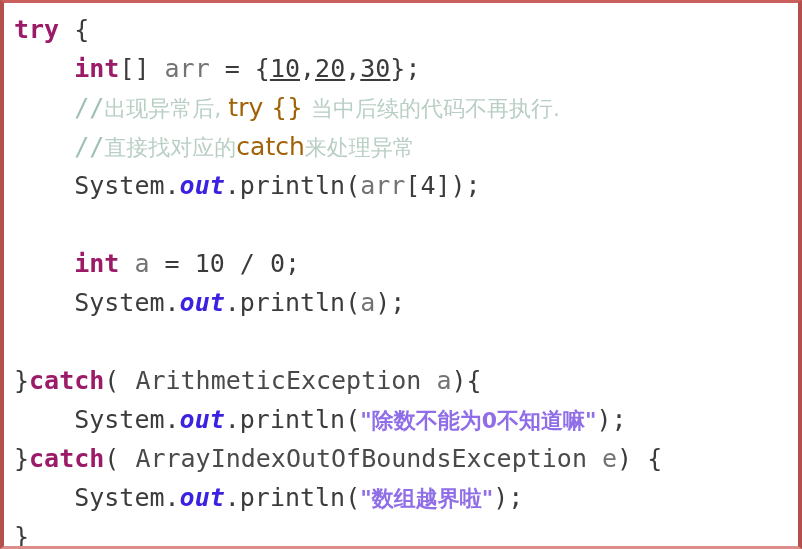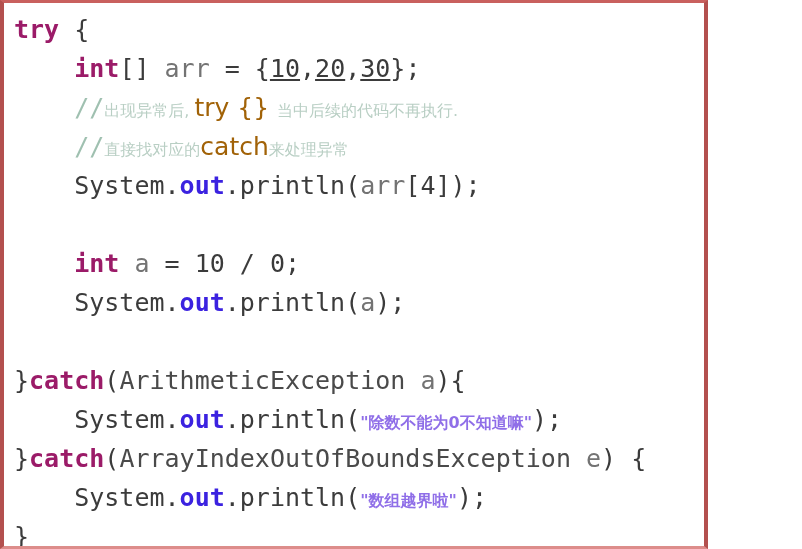--- a/index.html
+++ b/index.html
@@ -9,21 +9,21 @@
   }
   body {
     width: 802px;
     height: 549px;
     font-family: "DejaVu Sans Mono", monospace;
   }
 
   #code-card {
     position: relative;
     box-sizing: border-box;
-    width: 708px;
+    width: 802px;
     height: 549px;
     background: #ffffff;
     border-left: 4px solid #b3504e;
     border-right: 4px solid #b3504e;
     border-top: 3px solid #c9605e;
     border-bottom: 3px solid #dd8d8b;
     overflow: hidden;
   }
 
   #code-block {
@@ -44,26 +44,26 @@
 
   .ln { display: block; height: 39px; }
   .ln.blank { height: 39px; }
 
   
   .kw      { color: #9b1b68; font-weight: bold; }        
   .plain   { color: #3b3b3b; }                            
   .ident   { color: #737373; }                            
   .num     { color: #3b3b3b; text-decoration: underline; text-decoration-color: #3b3b3b; text-underline-offset: 2px;}
   .numplain{ color: #3b3b3b; }
-  .field   { color: #3b22e0; font-weight: bold; }  
+  .field   { color: #3b22e0; font-weight: bold; font-style: italic; }  
   .str     { color: #8f6ee8; font-weight: bold; }         
   .cmt     { color: #9fc0b0; }                            
   .cmt-cjk { color: #b9cfc4; }
   .cmt-code{ color: #a16207; font-family: "DejaVu Sans", sans-serif; }
-  .cjk     { font-family: "DejaVu Sans", "Liberation Sans", sans-serif; font-size: 16px; }
-  .type    { color: #4a4a4a; }
+  .cjk     { font-family: "DejaVu Sans", "Liberation Sans", sans-serif; font-size: 22px; }
+  .type    { color: #4a4a4a; margin-left: 16px; }
 </style>
 </head>
 <body>
 
 <div id="code-card">
   <pre id="code-block"><span class="ln"><span class="kw">try</span><span class="plain"> {</span></span><span class="ln"><span class="plain">    </span><span class="kw">int</span><span class="plain">[] </span><span class="ident">arr</span><span class="plain"> = {</span><span class="num">10</span><span class="plain">,</span><span class="num">20</span><span class="plain">,</span><span class="num">30</span><span class="plain">};</span></span><span class="ln"><span class="plain">    </span><span class="cmt">//</span><span class="cmt-cjk cjk">出现异常后, </span><span class="cmt-code">try {} </span><span class="cmt-cjk cjk">当中后续的代码不再执行.</span></span><span class="ln"><span class="plain">    </span><span class="cmt">//</span><span class="cmt-cjk cjk">直接找对应的</span><span class="cmt-code">catch</span><span class="cmt-cjk cjk">来处理异常</span></span><span class="ln"><span class="plain">    System.</span><span class="field">out</span><span class="plain">.println(</span><span class="ident">arr</span><span class="plain">[</span><span class="numplain">4</span><span class="plain">]);</span></span><span class="ln blank">&nbsp;</span><span class="ln"><span class="plain">    </span><span class="kw">int</span><span class="plain"> </span><span class="ident">a</span><span class="plain"> = </span><span class="numplain">10</span><span class="plain"> / </span><span class="numplain">0</span><span class="plain">;</span></span><span class="ln"><span class="plain">    System.</span><span class="field">out</span><span class="plain">.println(</span><span class="ident">a</span><span class="plain">);</span></span><span class="ln blank">&nbsp;</span><span class="ln"><span class="plain">}</span><span class="kw">catch</span><span class="plain">(</span><span class="type">ArithmeticException</span><span class="plain"> </span><span class="ident">a</span><span class="plain">){</span></span><span class="ln"><span class="plain">    System.</span><span class="field">out</span><span class="plain">.println(</span><span class="str cjk">"除数不能为0不知道嘛"</span><span class="plain">);</span></span><span class="ln"><span class="plain">}</span><span class="kw">catch</span><span class="plain">(</span><span class="type">ArrayIndexOutOfBoundsException</span><span class="plain"> </span><span class="ident">e</span><span class="plain">) {</span></span><span class="ln"><span class="plain">    System.</span><span class="field">out</span><span class="plain">.println(</span><span class="str cjk">"数组越界啦"</span><span class="plain">);</span></span><span class="ln"><span class="plain">}</span></span></pre>
 </div>
 
 </body></html>

